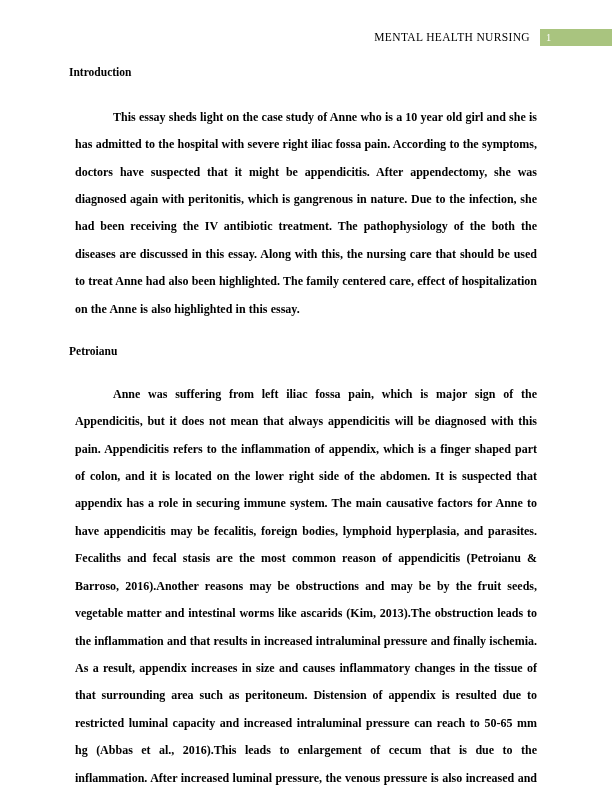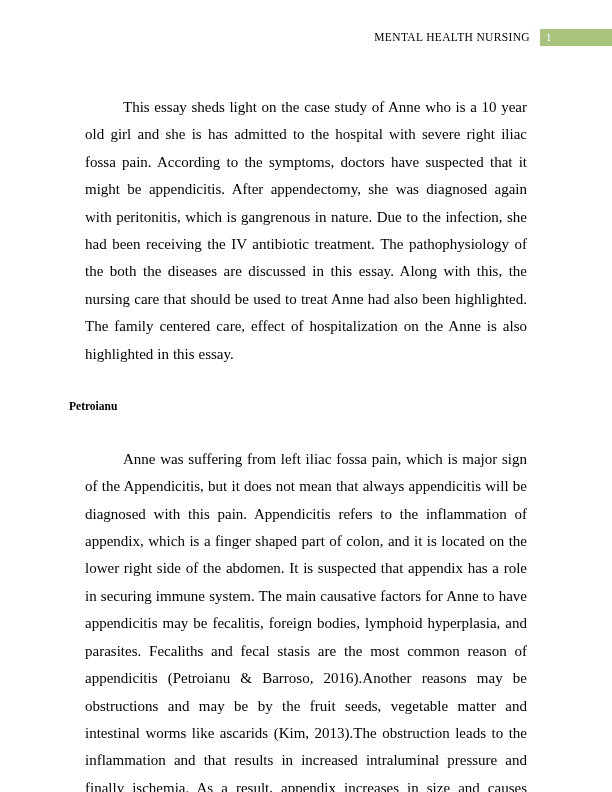--- a/index.html
+++ b/index.html
@@ -66,45 +66,47 @@
   }
   .heading {
     font-family: "Liberation Serif", serif;
     font-weight: bold;
     font-size: 11.5px;
     margin: 0 0 6px 0;
     line-height: 1.2;
   }
   .para {
     font-family: "Liberation Serif", serif;
-    font-size: 15px;
+    font-size: 12px;
     text-align: justify;
     line-height: 27.4px;
-    margin: 16px;
+    margin: 6px;
     text-indent: 38px;
     word-spacing: 0.2px;
+    font-weight: bold;
   }
   .block-gap-1 { height: 12px; }
   .block-gap-2 { height: 16px; }
   .block-gap-3 { height: 10px; }
 </style>
 </head>
 <body>
 
 <div class="page">
 
   <div class="header">
     <div class="header-title">MENTAL HEALTH NURSING</div>
     <div class="page-number-box">
       <span class="page-number">1</span>
     </div>
   </div>
 
   <div class="content">
 
+    <h2 class="heading">Introduction</h2>
 
     <div class="block-gap-1"></div>
 
     <p class="para">This essay sheds light on the case study of Anne who is a 10 year old girl and she is has admitted to the hospital with severe right iliac fossa pain. According to the symptoms, doctors have suspected that it might be appendicitis. After appendectomy, she was diagnosed again with peritonitis, which is gangrenous in nature. Due to the infection, she had been receiving the IV antibiotic treatment. The pathophysiology of the both the diseases are discussed in this essay. Along with this, the nursing care that should be used to treat Anne had also been highlighted. The family centered care, effect of hospitalization on the Anne is also highlighted in this essay.</p>
 
     <div class="block-gap-2"></div>
 
     <h2 class="heading">Petroianu</h2>
 
     <div class="block-gap-3"></div>

